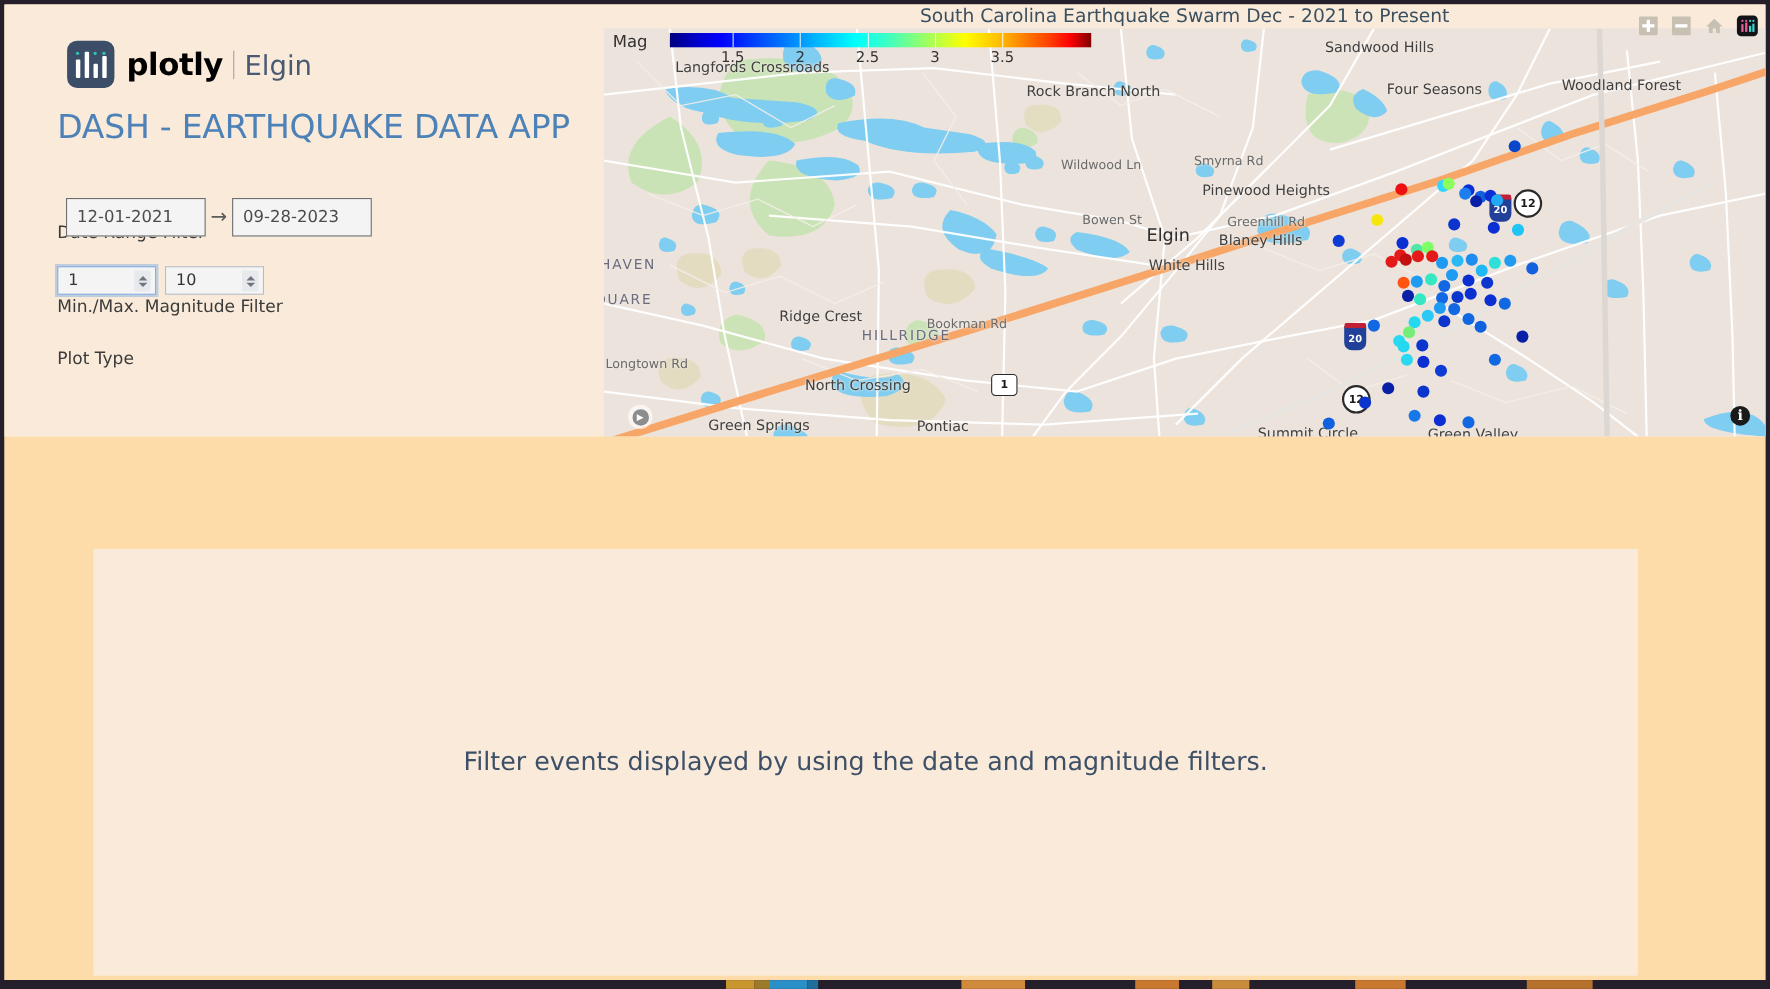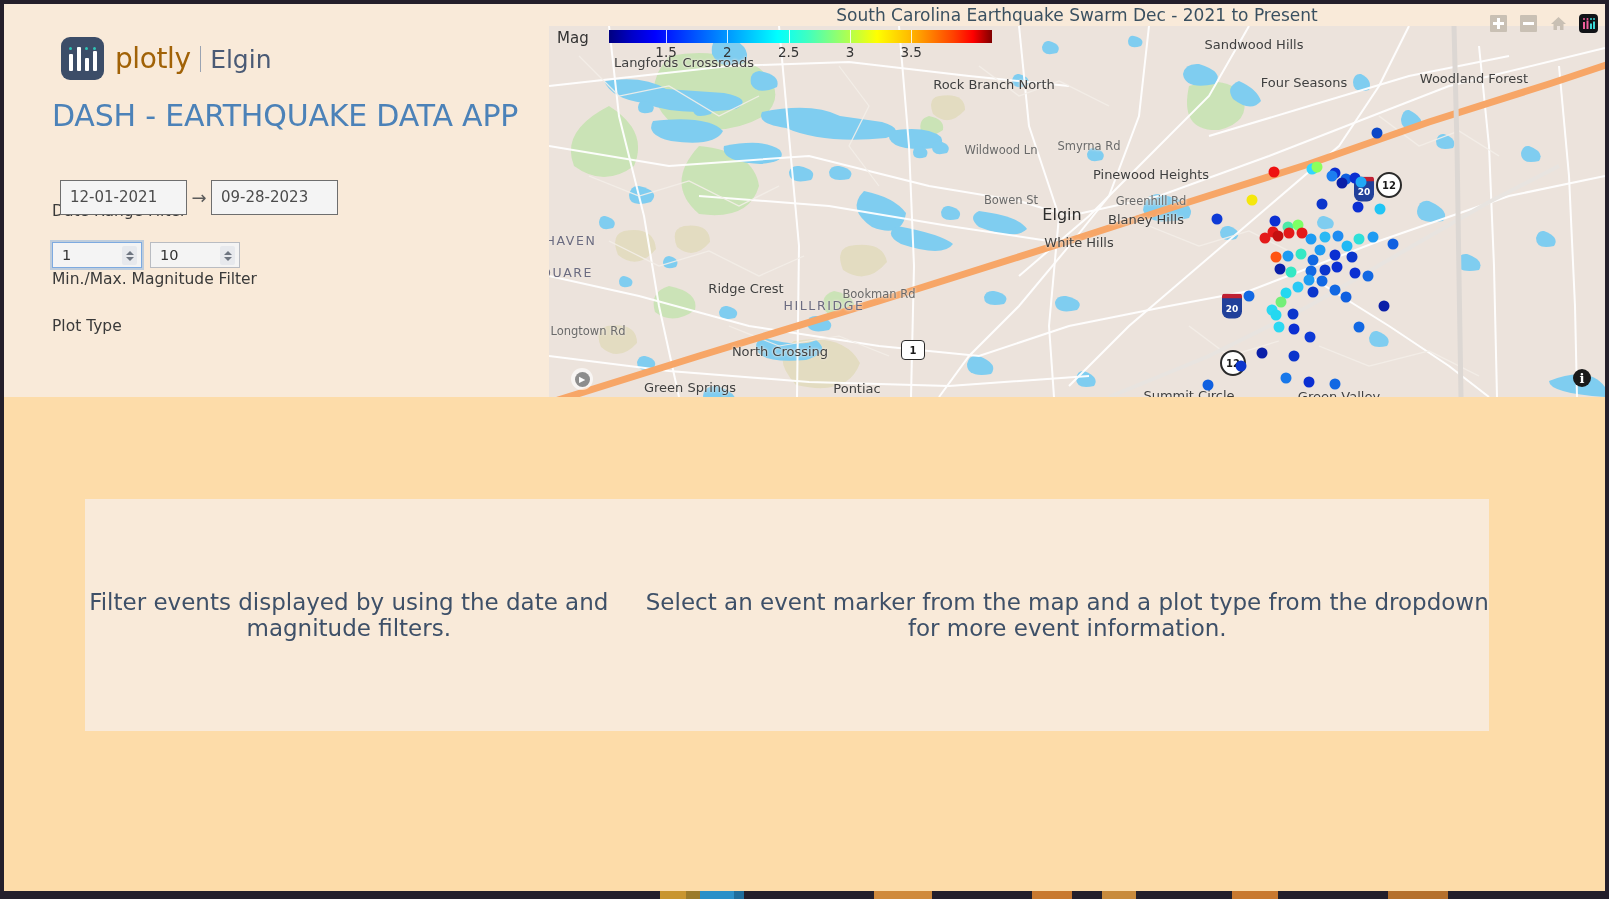--- a/index.html
+++ b/index.html
@@ -44,21 +44,21 @@
   .brand-mark .dot {
     position: absolute; width: 3.4px; height: 3.4px; border-radius: 50%;
     top: 10px;
   }
   .brand-mark .bar {
     position: absolute; width: 4px; background: #ffffff; border-radius: 1px;
     bottom: 9px;
   }
   .brand-text { display: flex; align-items: baseline; gap: 9px; }
   .brand-plotly {
-    font-size: 28px; font-weight: normal; color: #a16207;
+    font-size: 28px; font-weight: bold; color: #000000;
     letter-spacing: -0.4px; font-family: "DejaVu Sans", sans-serif;
   }
   .brand-sep { width: 1.5px; height: 26px; background: #9aa3b2; align-self: center; }
   .brand-dash { font-size: 25px; color: #4a5a75; font-family: "DejaVu Sans", sans-serif; }
 
   .app-title {
     position: absolute; left: 48px; top: 94px;
     font-size: 30px; color: #4c82b8;
     font-family: "DejaVu Sans", sans-serif;
     letter-spacing: -0.2px;
@@ -284,23 +284,23 @@
 
   
   .bottom-section {
     position: absolute; left: 0; top: 393px;
     width: 1601px; height: 498px;
     background: #fddca9;
   }
   .message-card {
     position: absolute;
     left: 81px; top: 102px;
-    width: 1404px; height: 232px;
+    width: 1404px; height: 388px;
     background: #f9ead9;
-    display: flex; flex-direction: row;
+    display: flex; flex-direction: column;
     align-items: center; justify-content: center;
     gap: 33px;
   }
   .message-line {
     font-size: 23px; color: #3e5068;
     font-family: "DejaVu Sans", sans-serif;
     text-align: center;
   }
 
   
@@ -529,21 +529,21 @@
             </div>
         </div>
 
         <div id="map-labels">
             <div class="map-label town" style="left: 135px; top: 36px;">Langfords Crossroads</div>
             <div class="map-label town" style="left: 445px; top: 58px;">Rock Branch North</div>
             <div class="map-label town" style="left: 705px; top: 18px;">Sandwood Hills</div>
             <div class="map-label town" style="left: 755px; top: 56px;">Four Seasons</div>
             <div class="map-label town" style="left: 925px; top: 52px;">Woodland Forest</div>
             <div class="map-label road" style="left: 452px; top: 124px;">Wildwood Ln</div>
-            <div class="map-label road" style="left: 540px; top: 120px;">Smyrna Rd</div>
+            <div class="map-label road" style="left: 568px; top: 120px;">Smyrna Rd</div>
             <div class="map-label town" style="left: 602px; top: 148px;">Pinewood Heights</div>
             <div class="map-label road" style="left: 602px; top: 175px;">Greenhill Rd</div>
             <div class="map-label town" style="left: 597px; top: 193px;">Blaney Hills</div>
             <div class="map-label road" style="left: 462px; top: 174px;">Bowen St</div>
             <div class="map-label city" style="left: 513px; top: 188px;">Elgin</div>
             <div class="map-label town" style="left: 530px; top: 216px;">White Hills</div>
             <div class="map-label hood" style="left: 22px; top: 214px;">HAVEN</div>
             <div class="map-label hood" style="left: 18px; top: 246px;">QUARE</div>
             <div class="map-label road" style="left: 39px; top: 305px;">Longtown Rd</div>
             <div class="map-label town" style="left: 197px; top: 262px;">Ridge Crest</div>
@@ -638,21 +638,20 @@
           <span class="inner">▶</span>
         </div>
         <div class="map-info">i</div>
       </div>
     </div>
   </div>
 
   <div class="bottom-section">
     <div class="message-card">
       <div class="message-line">Filter events displayed by using the date and magnitude filters.</div>
-      <div class="message-line">Select an event marker from the map and a plot type from the dropdown for more event information.</div>
     </div>
   </div>
 </div>
 
 <div class="os-strip">
   <span class="seg" style="width:660px;background:#241f2b;"></span>
   <span class="seg" style="width:26px;background:#c9952f;"></span>
   <span class="seg" style="width:14px;background:#9b7a2a;"></span>
   <span class="seg" style="width:34px;background:#2b90c8;"></span>
   <span class="seg" style="width:10px;background:#1f6e9c;"></span>

